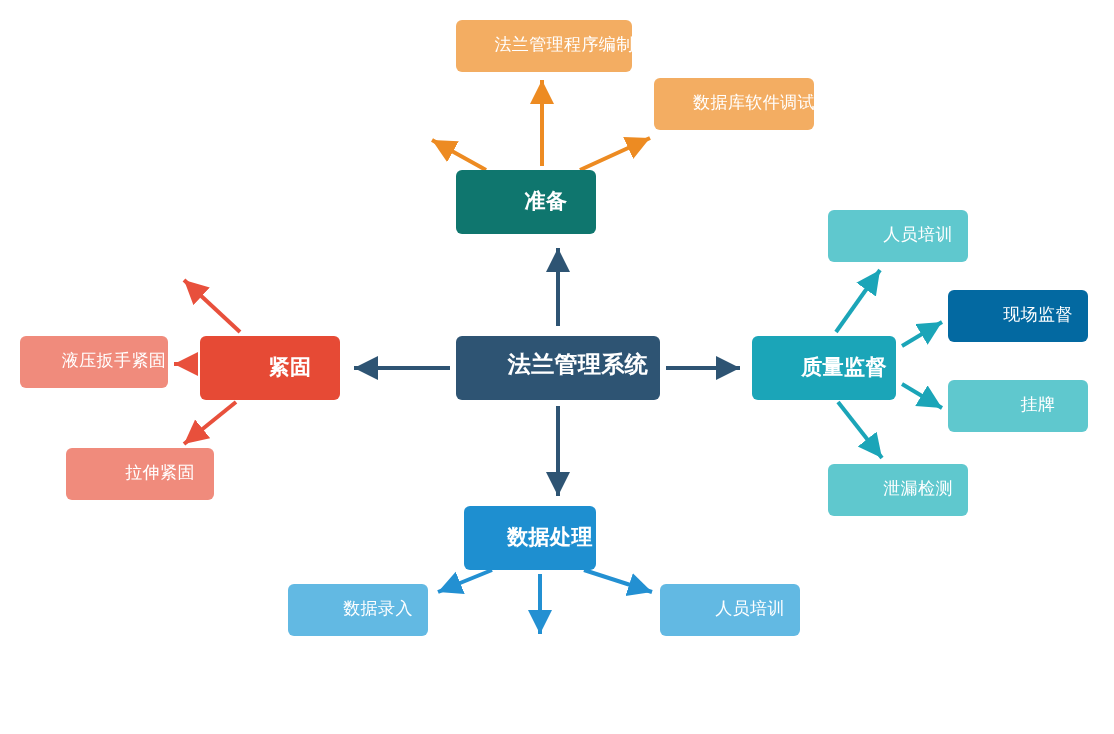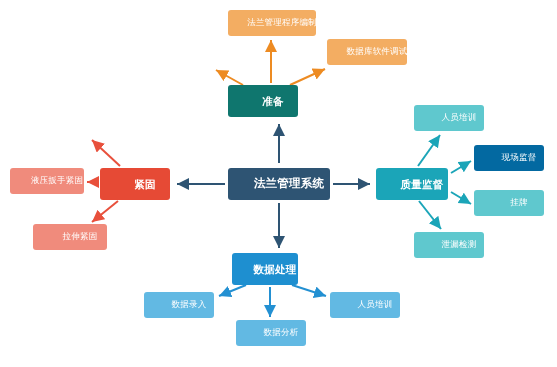--- a/index.html
+++ b/index.html
@@ -152,20 +152,17 @@
   <div class="node node-leaf" style="left:414px;top:232px;width:70px;height:26px;background:#5FC8CE;">
     <span class="node-label">泄漏检测</span>
   </div>
 
   <div class="node node-branch" style="left:232px;top:253px;width:66px;height:32px;background:#1E8FD0;">
     <span class="node-label">数据处理</span>
   </div>
   <div class="node node-leaf" style="left:144px;top:292px;width:70px;height:26px;background:#62B9E3;">
     <span class="node-label">数据录入</span>
   </div>
-  <div class="node node-leaf" style="left:236px;top:320px;width:70px;height:26px;background:#62B9E3;">
-    <span class="node-label">数据分析</span>
-  </div>
   <div class="node node-leaf" style="left:330px;top:292px;width:70px;height:26px;background:#62B9E3;">
     <span class="node-label">人员培训</span>
   </div>
 
 </div>
 
 </body></html>

